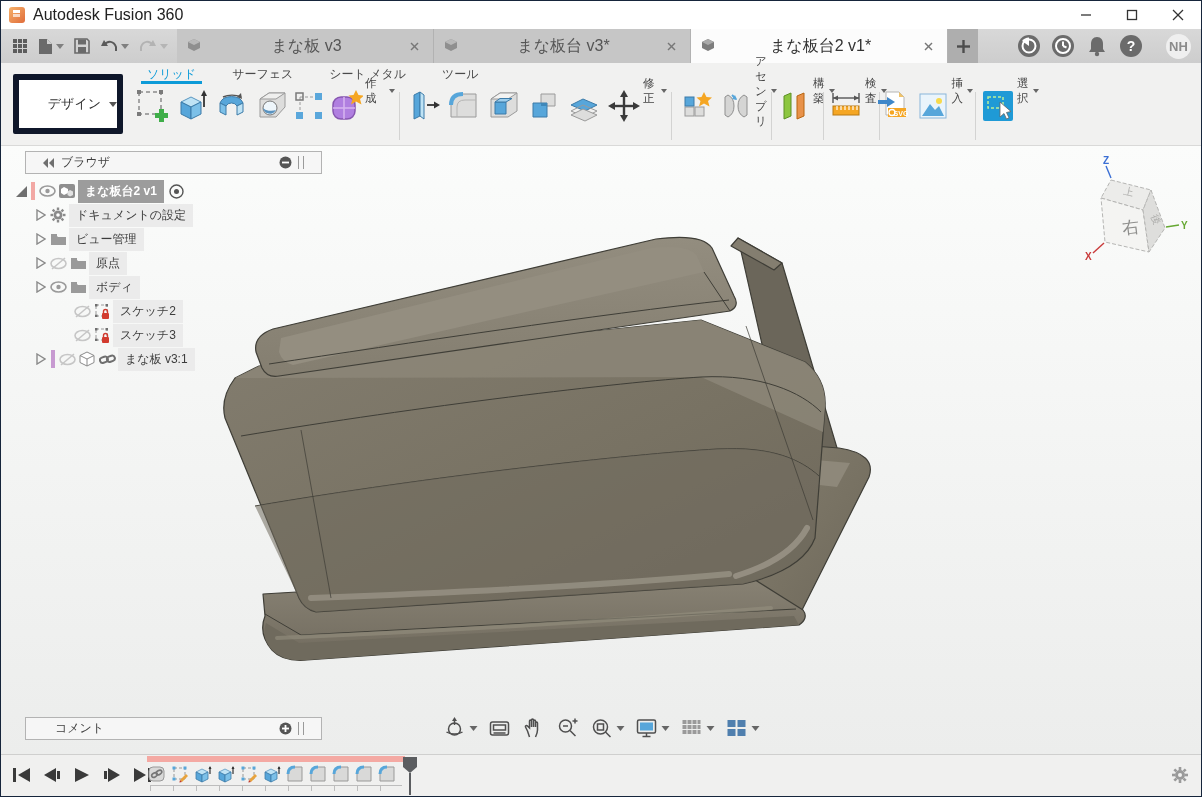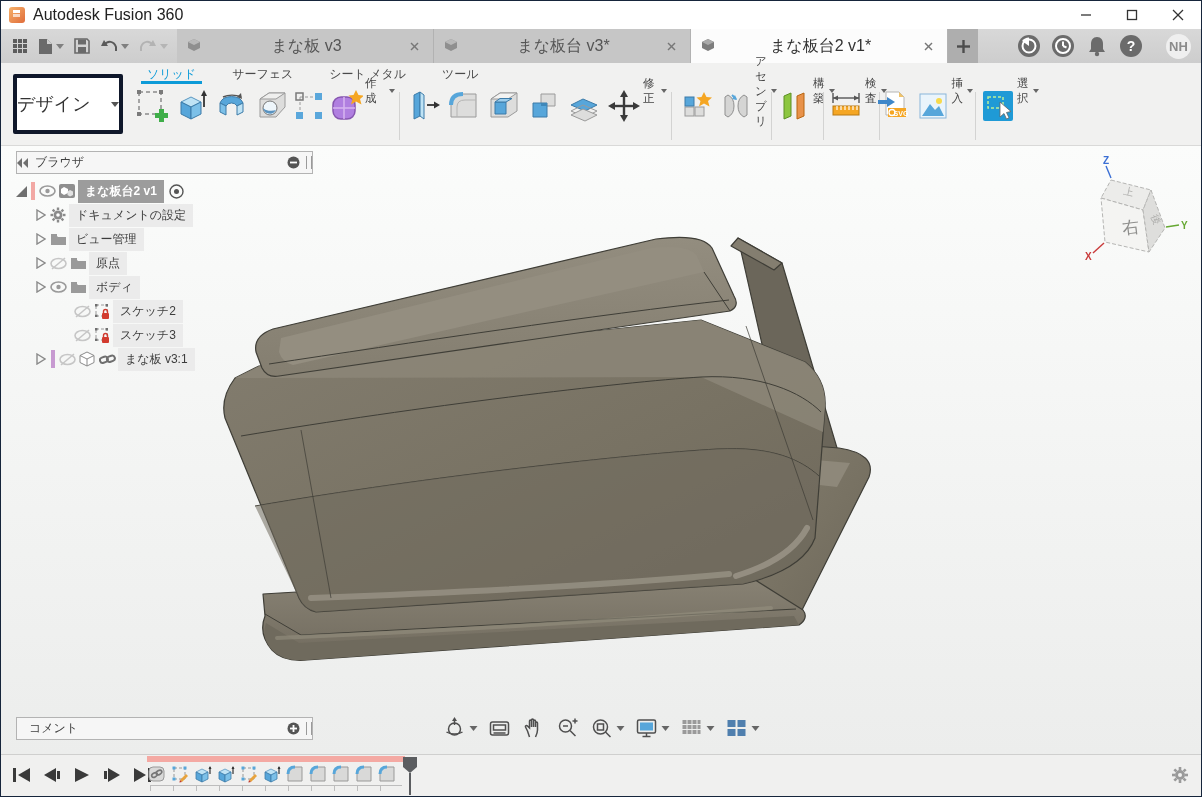--- a/index.html
+++ b/index.html
@@ -29,21 +29,21 @@
   .doc-tab .tab-label { flex:1; text-align:center; font-size:16px; white-space:nowrap; overflow:hidden; }
   .tab-close { width:18px; height:18px; display:flex; align-items:center; justify-content:center; }
   .tab-close svg { stroke:#777; stroke-width:1.4; }
   .plus-btn { width:30px; background:#aeaeae; display:flex; align-items:center; justify-content:center; }
   .appbar-right { margin-left:auto; display:flex; align-items:center; gap:10px; padding-right:10px; }
   .round-icon { width:24px; height:24px; }
   .avatar { width:25px; height:25px; border-radius:50%; background:#efefef; color:#8b8b8b; font-size:13px; font-weight:bold; display:flex; align-items:center; justify-content:center;margin-left:13px; }
 
   
   .ribbon { height:83px; background:#f1f1f0; position:relative; flex:0 0 auto; border-bottom:1px solid #d9d9d8; }
-  .workspace-btn { position:absolute; left:12px; top:11px; width:110px; height:60px; background:#fff; border:4px solid #0f172a; border-radius:2px; display:flex; align-items:center; justify-content:space-between; font-size:18px; color:#333; }
+  .workspace-btn { position:absolute; left:12px; top:11px; width:110px; height:60px; background:#fff; border:6px solid #0f172a; border-radius:2px; display:flex; align-items:center; justify-content:flex-end; font-size:13px; color:#333; }
   .workspace-btn .caret { border-top-color:#555; }
   .ribbon-tabs { position:absolute; left:128px; top:0; height:21px; display:flex; }
   .rtab { padding:3px 18px 16px; font-size:12px; color:#4a4a4a; position:relative; }
   .rtab.active { color:#0d9bd8; }
   .rtab.active::after { content:""; position:absolute; left:12px; right:12px; bottom:0; height:3px; background:#0d9bd8; }
   .ribbon-groups { position:absolute; left:0; top:21px; right:0; bottom:0; }
   .rgroup { position:absolute; top:0; height:58px; display:flex; flex-direction:row; }
   .rg-icons { display:flex; align-items:center; justify-content:center; gap:2px; height:44px; }
   .rg-icon { width:38px; height:40px; display:flex; align-items:center; justify-content:center; }
   .rg-icon.small { width:32px; }
@@ -52,21 +52,21 @@
   .rsep { position:absolute; top:8px; height:48px; width:1px; background:#d3d3d2; }
 
   
   .viewport { position:relative; flex:1 1 auto; background:linear-gradient(#fbfcfb,#ecedec); overflow:hidden; }
   .model-svg { position:absolute; left:0; top:0; }
 
   
   .viewcube { position:absolute; right:10px; top:8px; }
 
   
-  .panel-header { position:absolute; left:15px; width:297px; height:23px; background:#f6f6f6; border:1px solid #b3b3b3; display:flex; align-items:center; padding:0 0; color:#3f3f3f; }
+  .panel-header { position:absolute; left:24px; width:297px; height:23px; background:#f6f6f6; border:1px solid #b3b3b3; display:flex; align-items:center; padding:0 17px; color:#3f3f3f; }
   .panel-header .ph-title { margin-left:6px; flex:1; }
   .grip { width:6px; height:13px; border-left:1px solid #9a9a9a; border-right:1px solid #9a9a9a; margin-left:6px; }
 
   
   .browser-tree { position:absolute; left:8px; top:33px; width:297px; }
   .trow { height:24px; display:flex; align-items:center; }
   .chip { background:#ebebeb; padding:3px 7px; font-size:12px; color:#3c3c3c; white-space:nowrap; }
   .chip.sel { background:#9c9c9c; color:#fff; font-weight:bold; }
   .colorbar { width:4px; height:18px; margin:0 3px 0 2px; }
   .colorbar.pink { background:#f2a8a4; }

